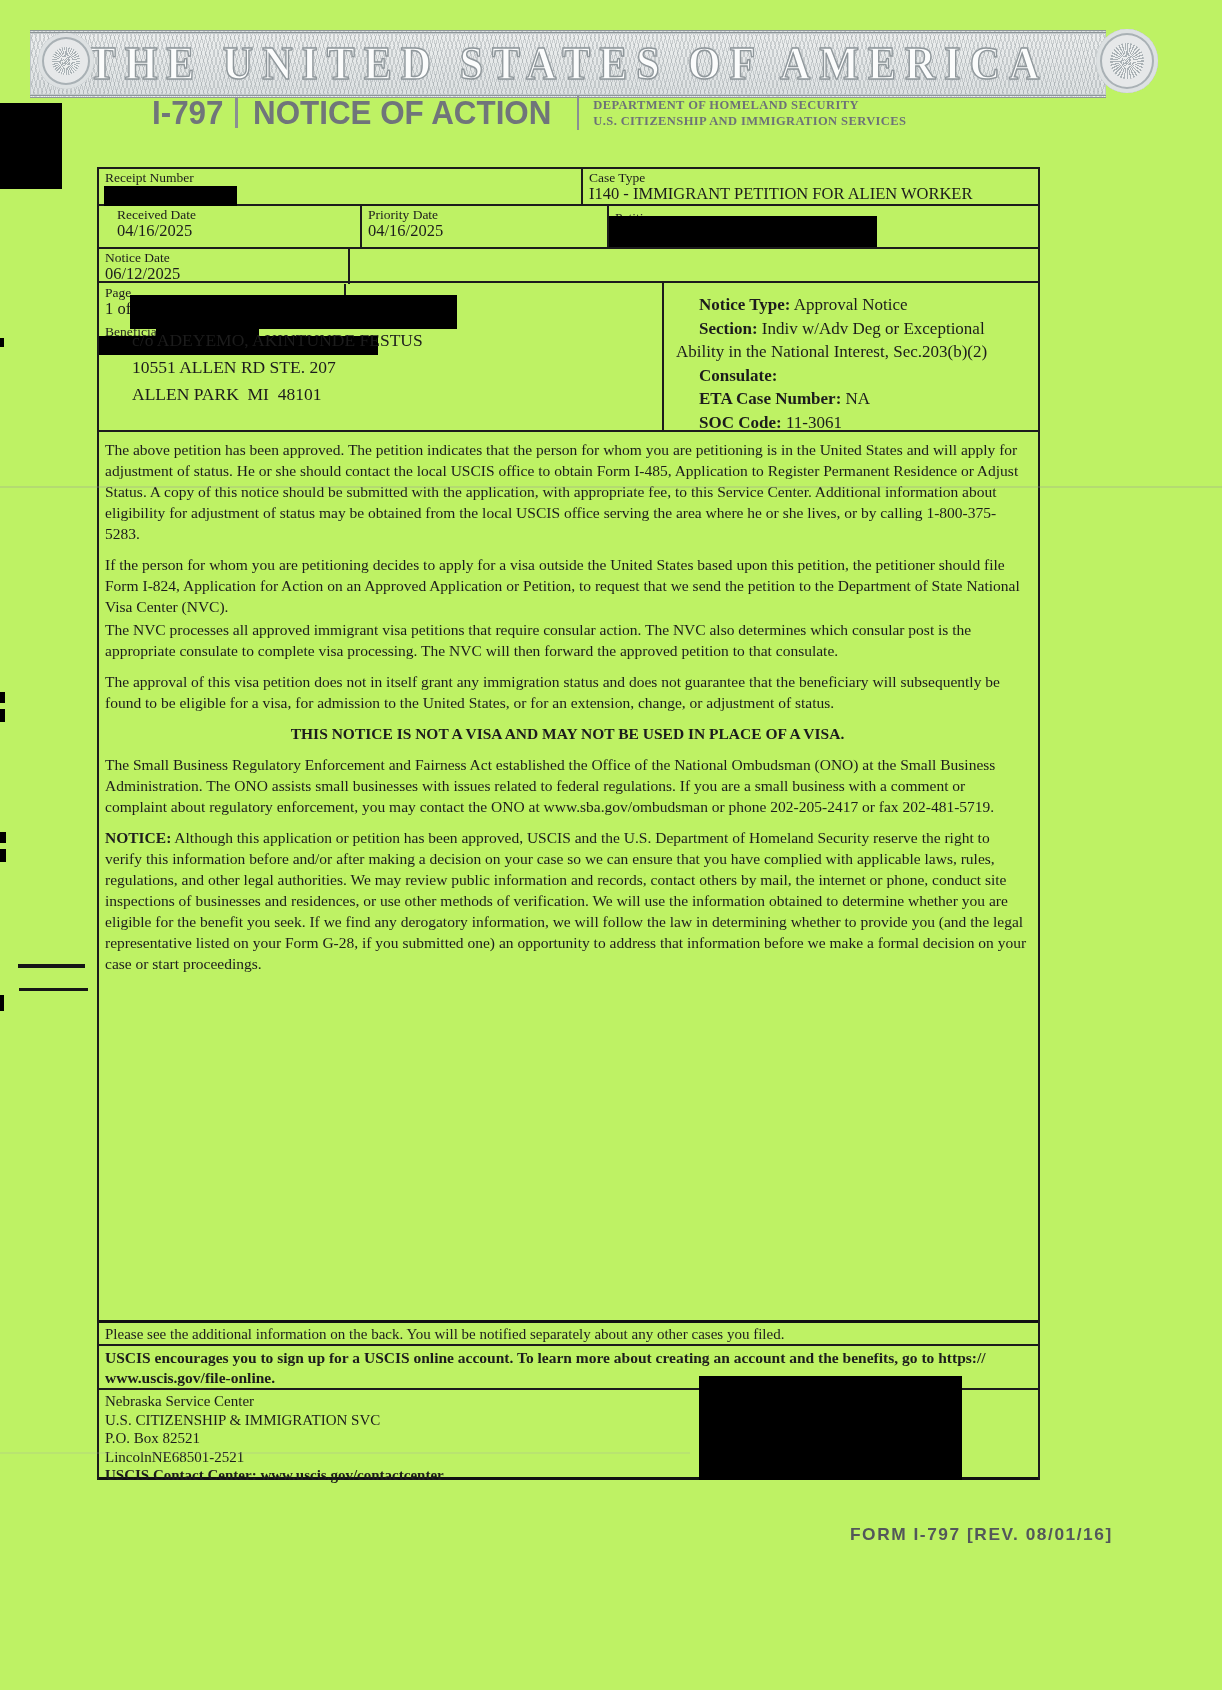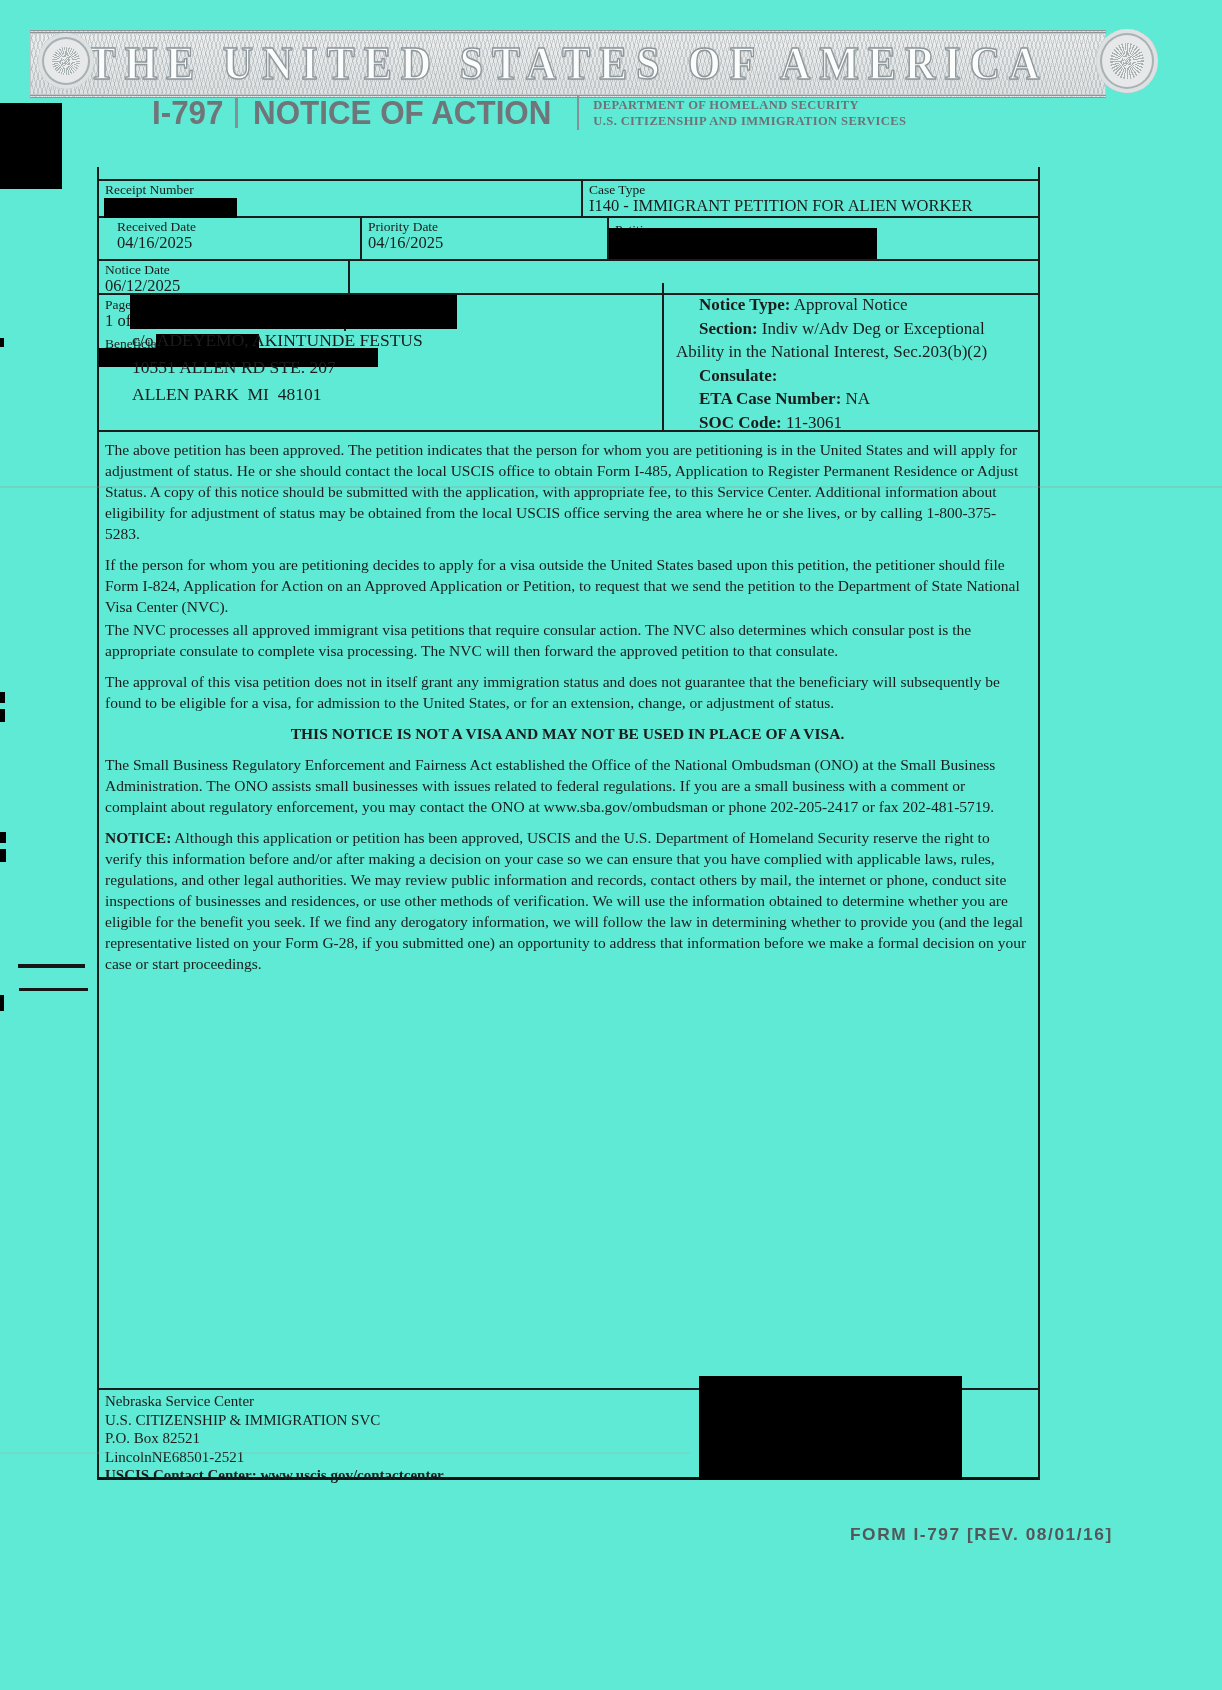--- a/index.html
+++ b/index.html
@@ -1,17 +1,17 @@
 <!DOCTYPE html>
 <html><head>
 <meta charset="utf-8">
 <style>
   html,body { margin:0; padding:0; background:#ffffff; }
   .page {
-    position:relative; width:1222px; height:1690px; background:#5eead4;
+    position:relative; width:1222px; height:1690px; background:#bef264;
     font-family:"Liberation Serif", serif; color:#1c1c1c; overflow:hidden;
   }
 
   
   .banner-band {
     position:absolute; left:30px; top:30px; width:1076px; height:62px;
     background:
       repeating-linear-gradient(75deg, rgba(148,156,160,.38) 0 1px, transparent 1px 4px),
       repeating-linear-gradient(-75deg, rgba(148,156,160,.38) 0 1px, transparent 1px 4px),
       linear-gradient(#eceeee, #dde1e2);
@@ -46,21 +46,21 @@
 
   
   .content-box {
     position:absolute; left:97px; top:167px; width:943px; height:1313px;
     border-left:2px solid #1c1c1c; border-right:2px solid #1c1c1c;
     box-sizing:border-box;
   }
   .content-box > * { box-sizing:border-box; }
 
   
-  .head-table { position:absolute; left:0; top:12px; width:100%; height:116px;
+  .head-table { position:absolute; left:0; top:0; width:100%; height:116px;
                 border-top:2px solid #1c1c1c; border-bottom:2px solid #1c1c1c; }
   .t-row { display:flex; width:100%; }
   .t-row1 { height:35px; border-bottom:2px solid #1c1c1c; }
   .t-row2 { height:41px; border-bottom:2px solid #1c1c1c; }
   .t-row3 { height:36px;flex-direction:column; }
   .t-cell { position:relative; padding:1px 6px; overflow:visible; }
   .t-cell.br { border-right:2px solid #1c1c1c; }
   .lab { font-size:13.5px; line-height:15px; }
   .val { font-size:16.5px; line-height:18px; }
 
@@ -194,20 +194,27 @@
     <div class="body-text">
       <p>The above petition has been approved. The petition indicates that the person for whom you are petitioning is in the United States and will apply for adjustment of status. He or she should contact the local USCIS office to obtain Form I-485, Application to Register Permanent Residence or Adjust Status. A copy of this notice should be submitted with the application, with appropriate fee, to this Service Center. Additional information about eligibility for adjustment of status may be obtained from the local USCIS office serving the area where he or she lives, or by calling 1-800-375-5283.</p>
       <p class="tight">If the person for whom you are petitioning decides to apply for a visa outside the United States based upon this petition, the petitioner should file Form I-824, Application for Action on an Approved Application or Petition, to request that we send the petition to the Department of State National Visa Center (NVC).</p>
       <p>The NVC processes all approved immigrant visa petitions that require consular action. The NVC also determines which consular post is the appropriate consulate to complete visa processing. The NVC will then forward the approved petition to that consulate.</p>
       <p>The approval of this visa petition does not in itself grant any immigration status and does not guarantee that the beneficiary will subsequently be found to be eligible for a visa, for admission to the United States, or for an extension, change, or adjustment of status.</p>
       <p class="visa-warning">THIS NOTICE IS NOT A VISA AND MAY NOT BE USED IN PLACE OF A VISA.</p>
       <p>The Small Business Regulatory Enforcement and Fairness Act established the Office of the National Ombudsman (ONO) at the Small Business Administration. The ONO assists small businesses with issues related to federal regulations. If you are a small business with a comment or complaint about regulatory enforcement, you may contact the ONO at www.sba.gov/ombudsman or phone 202-205-2417 or fax 202-481-5719.</p>
       <p class="sp-before"><b>NOTICE:</b><span> Although this application or petition has been approved, USCIS and the U.S. Department of Homeland Security reserve the right to verify this information before and/or after making a decision on your case so we can ensure that you have complied with applicable laws, rules, regulations, and other legal authorities. We may review public information and records, contact others by mail, the internet or phone, conduct site inspections of businesses and residences, or use other methods of verification. We will use the information obtained to determine whether you are eligible for the benefit you seek. If we find any derogatory information, we will follow the law in determining whether to provide you (and the legal representative listed on your Form G-28, if you submitted one) an opportunity to address that information before we make a formal decision on your case or start proceedings.</span></p>
     </div>
 
+    <div class="foot-rowA">
+      <span>Please see the additional information on the back. You will be notified separately about any other cases you filed.</span>
+    </div>
+    <div class="foot-rowB">
+      <div>USCIS encourages you to sign up for a USCIS online account. To learn more about creating an account and the benefits, go to https://</div>
+      <div>www.uscis.gov/file-online.</div>
+    </div>
     <div class="foot-rowC">
       <div>Nebraska Service Center</div>
       <div>U.S. CITIZENSHIP &amp; IMMIGRATION SVC</div>
       <div>P.O. Box 82521</div>
       <div>LincolnNE68501-2521</div>
       <div class="bold">USCIS Contact Center: www.uscis.gov/contactcenter</div>
       <div class="redact rowC-redact"></div>
     </div>
   </div>
 

